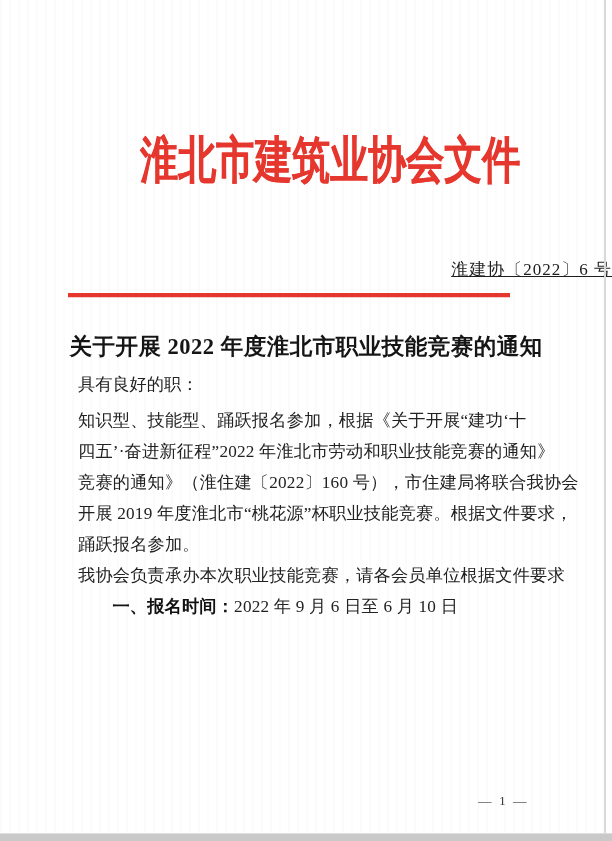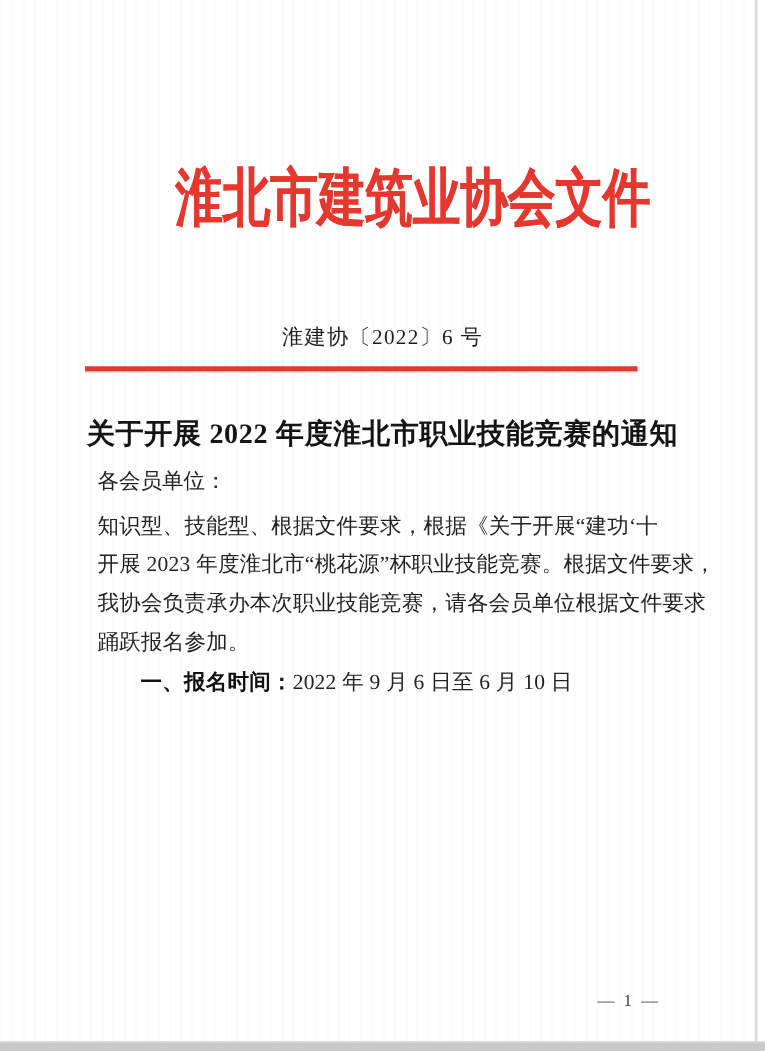--- a/index.html
+++ b/index.html
@@ -36,24 +36,25 @@
   .org-title .stretch {
     display: inline-block;
     transform: scaleY(1.32);
     transform-origin: center top;
     text-shadow: 0.5px 0 0 var(--red, #e6372e);
   }
   .doc-number {
     position: absolute;
     top: 258px;
     left: 0; right: 0;
-    text-align: center;
+    text-align: right;
     font-size: 17px;
     color: #1d1d1d;
     letter-spacing: 1px;
+    text-decoration: underline;
   }
   .red-rule {
     position: absolute;
     top: 293px;
     left: 68px;
     width: 442px;
     height: 3.5px;
     background: var(--red, #e6372e);
     box-shadow: 0 1px 0 rgba(230,55,46,0.25);
   }
@@ -126,27 +127,29 @@
   <div class="org-title">
     <span class="stretch">淮北市建筑业协会文件</span>
   </div>
 
   <div class="doc-number">淮建协〔2022〕6 号</div>
 
   <div class="red-rule"></div>
 
   <div class="heading">关于开展 2022 年度淮北市职业技能竞赛的通知</div>
 
-  <div class="salutation">各会员单位：</div>
+  <div class="salutation">具有良好的职：</div>
 
   <div class="body-flow">
-    <div class="line">知识型、技能型、根据文件要求，根据《关于开展“建功‘十</div>
-    <div class="line">开展 2023 年度淮北市“桃花源”杯职业技能竞赛。根据文件要求，</div>
+    <div class="line">知识型、技能型、踊跃报名参加，根据《关于开展“建功‘十</div>
+    <div class="line">四五’·奋进新征程”2022 年淮北市劳动和职业技能竞赛的通知》</div>
+    <div class="line">竞赛的通知》（淮住建〔2022〕160 号），市住建局将联合我协会</div>
+    <div class="line">开展 2019 年度淮北市“桃花源”杯职业技能竞赛。根据文件要求，</div>
+    <div class="line">踊跃报名参加。</div>
     <div class="line">我协会负责承办本次职业技能竞赛，请各会员单位根据文件要求</div>
-    <div class="line">踊跃报名参加。</div>
 
     <div class="line indent">
       <span class="item-label">一、报名时间：</span><span>2022 年 9 月 6 日至 6 月 10 日</span>
     </div>
 
 
   </div>
 
   <div class="page-number">— 1 —</div>
 

